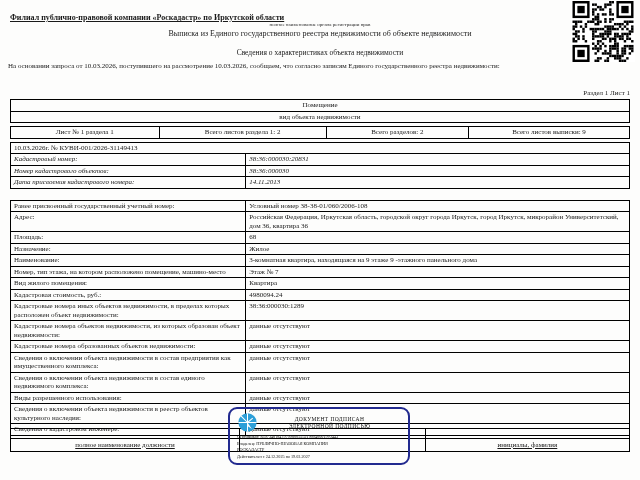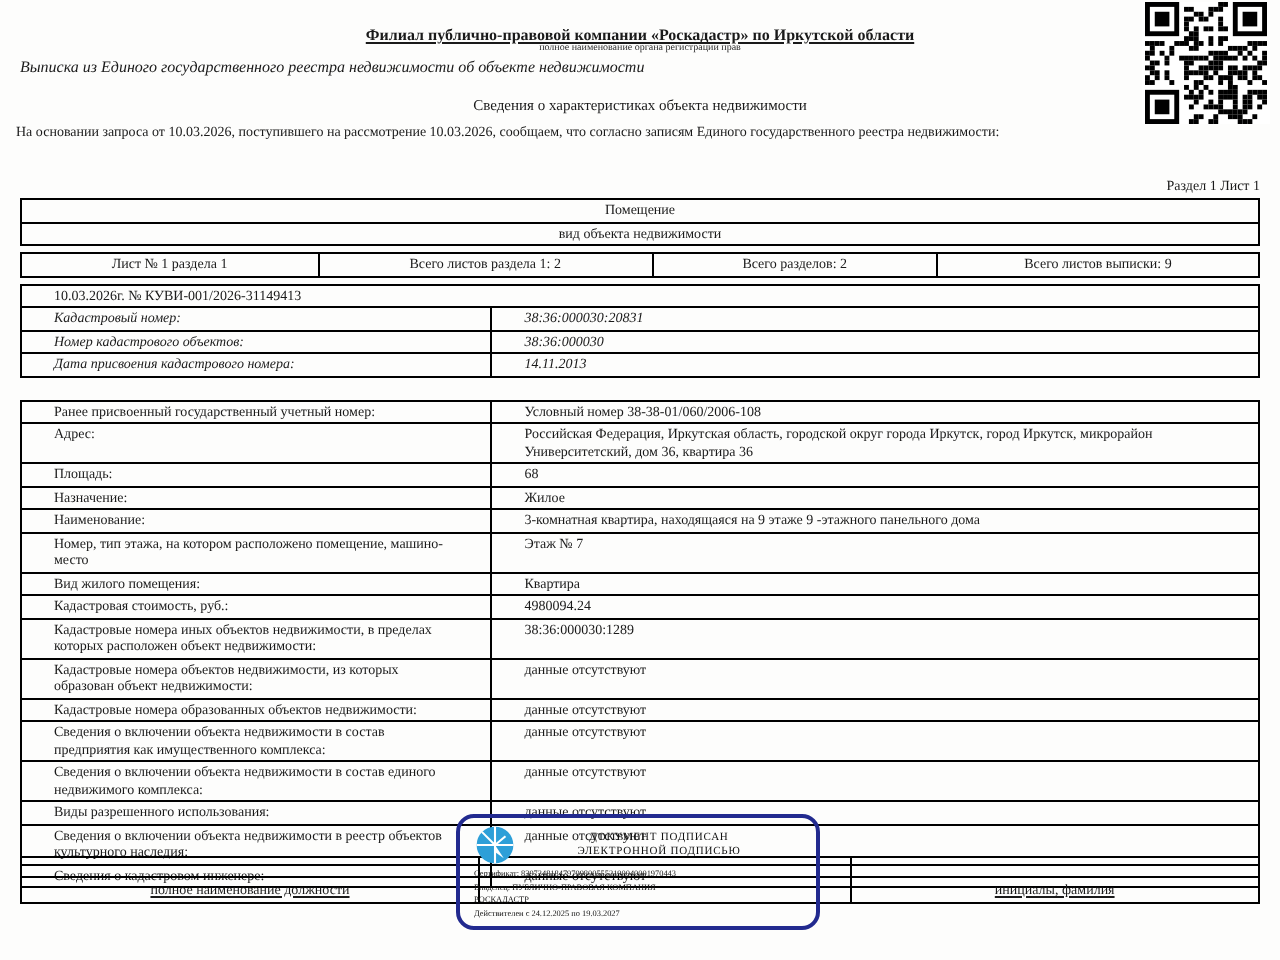--- a/index.html
+++ b/index.html
@@ -7,30 +7,30 @@
   body {
     font-family:"Liberation Serif", serif;
     background:#fdfdfc;
     color:#1a1a1a;
     position:relative;
     overflow:hidden;
   }
   .doc { position:absolute; left:10px; right:10px; top:0; }
 
   
-  .org-title { margin-top:13px; text-align:center; font-size:8px; font-weight:bold; text-decoration:underline; }
+  .org-title { margin-top:13px; text-align:left; font-size:8px; font-weight:bold; text-decoration:underline; }
   .org-subtitle { text-align:center; font-size:5px; color:#2a2a2a; }
-  .doc-title { font-size:8px; margin-top:2px;font-style:italic; }
+  .doc-title { text-align:center; font-size:8px; margin-top:2px; }
   .section-title { text-align:center; font-size:7.5px; margin-top:10px; }
   .request-line { font-size:7px; margin-top:5px; margin-left:-2px; }
   .razdel { text-align:right; font-size:7px; margin-top:19px; }
 
   
   table { border-collapse:collapse; width:100%; table-layout:fixed; }
-  td { border:1px solid #000; font-size:7px; line-height:8.5px; padding:1px 16px; vertical-align:top;margin-top:28px; }
+  td { border:1px solid #000; font-size:7px; line-height:8.5px; padding:1px 3px; vertical-align:top;margin-top:28px; }
   .t-center td { text-align:center; }
   .tbl-a { margin-top:2px; }
   .tbl-b { margin-top:3px; }
   .tbl-c { margin-top:3px; }
   .tbl-d { margin-top:-1px;font-style:italic; }
   .tbl-main { margin-top:11px; }
   .lbl { width:38%; }
   .val { width:62%; }
 
   

